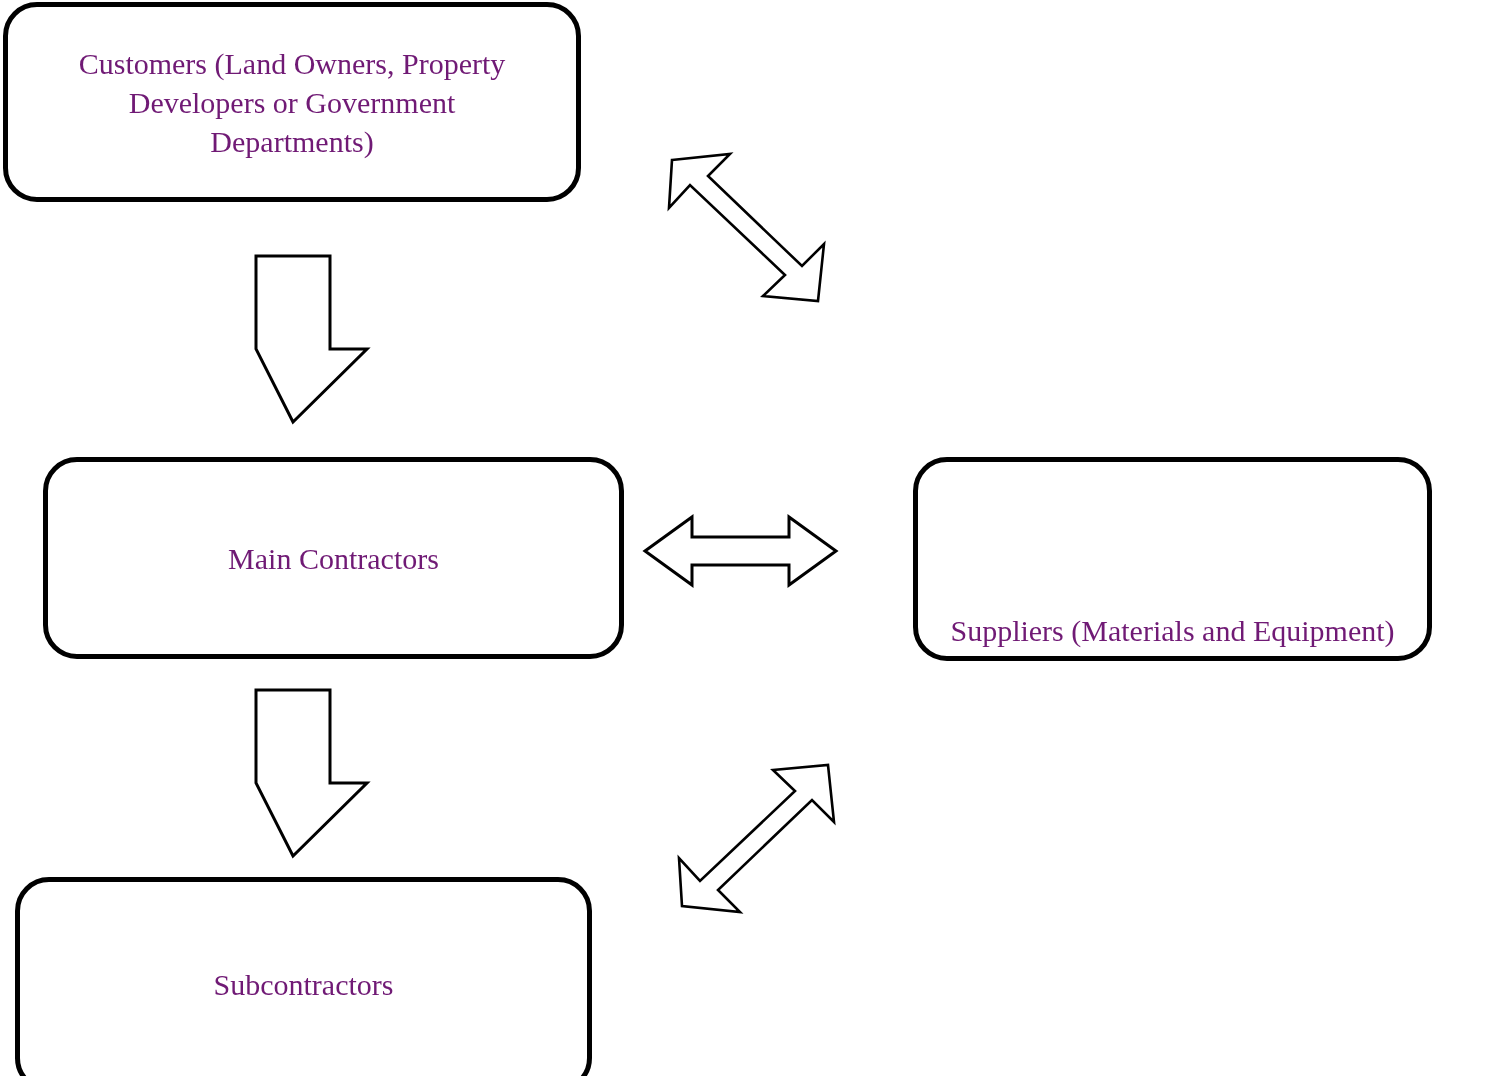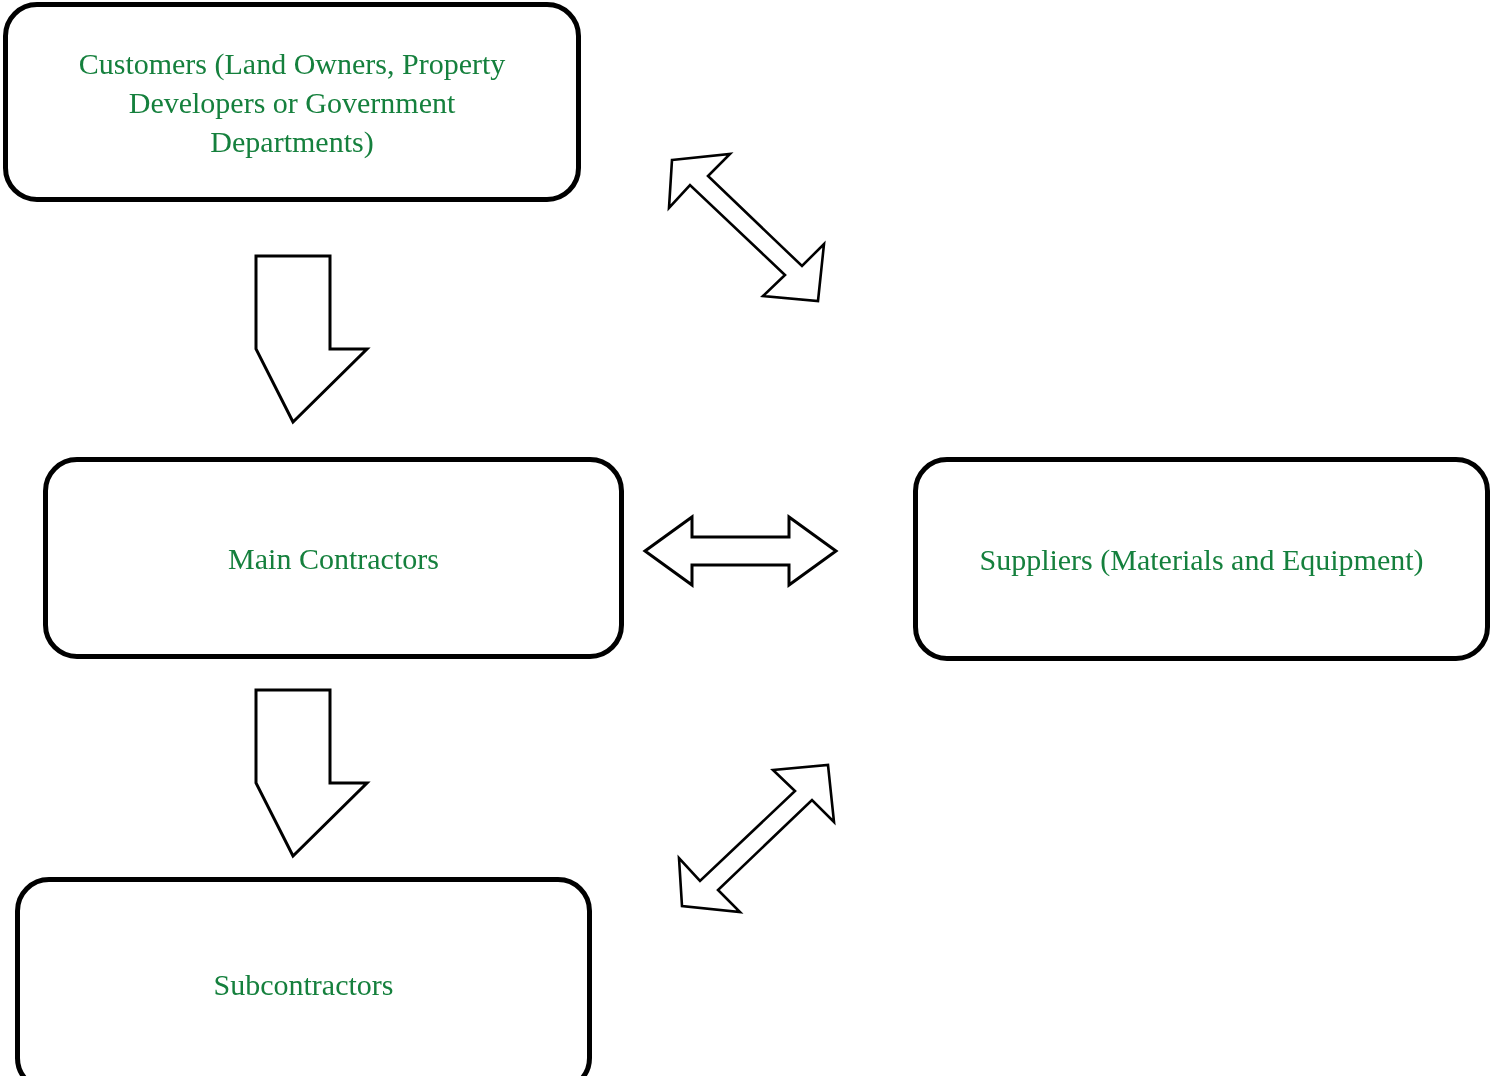--- a/index.html
+++ b/index.html
@@ -18,34 +18,34 @@
   .node {
     position: absolute;
     box-sizing: border-box;
     border: 5px solid #000000;
     border-radius: 34px;
     background: #ffffff;
     display: flex;
     align-items: center;
     justify-content: center;
     text-align: center;
-    color: #15803d;
+    color: #701a75;
     font-size: 30px;
     line-height: 1.30;
     padding: 6px 22px;
   }
   .node-text {
     display: block;
     width: 100%;
   }
 
   
   #node-customers      { left: 3px;   top: 2px;   width: 578px; height: 200px; }
   #node-main           { left: 3px;   top: 457px; width: 581px; height: 202px; margin-left: 40px; }
-  #node-suppliers      { left: 913px; top: 457px; width: 577px; height: 204px; }
+  #node-suppliers      { left: 913px; top: 457px; width: 519px; height: 204px; align-items: flex-end; }
   #node-subcontractors { left: 15px;  top: 877px; width: 577px; height: 215px; }
 
   #node-customers .node-text { max-width: 460px; margin: 0 auto; }
 
   .arrow {
     position: absolute;
     pointer-events: none;
   }
   .arrow svg { display: block; overflow: visible; }
   .arrow svg path {

